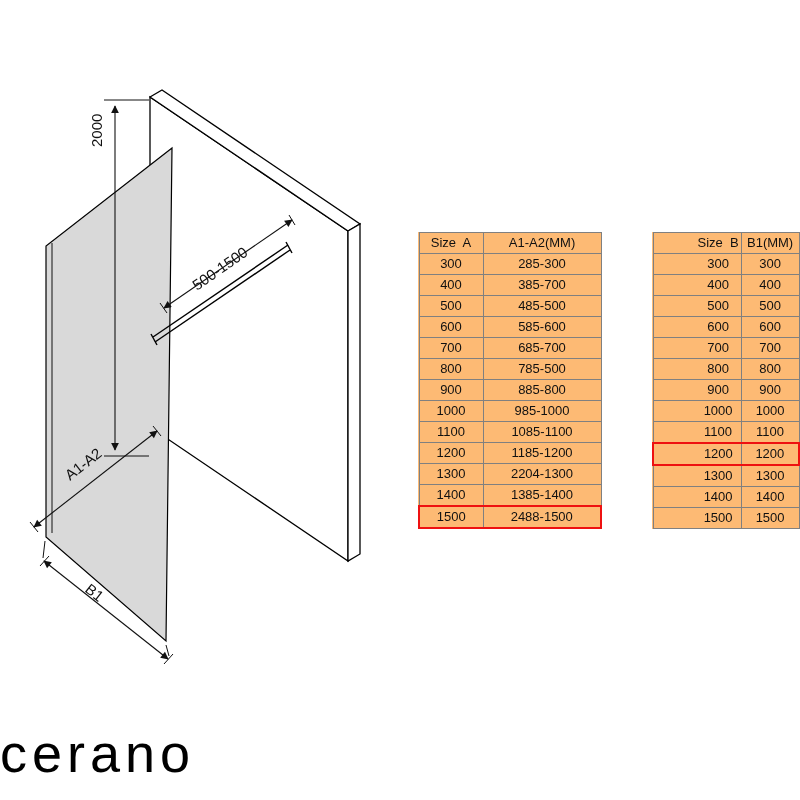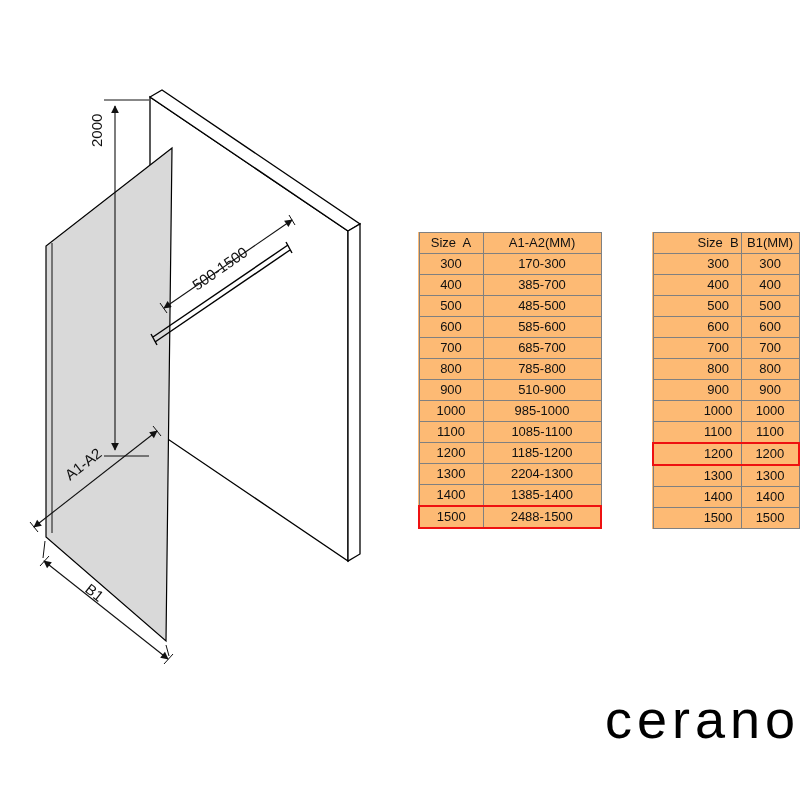--- a/index.html
+++ b/index.html
@@ -27,22 +27,22 @@
   .table-a th:last-child,  .table-a td:last-child  { width:118px; }
   .table-b { left:652px; top:232px; }
   .table-b th:first-child, .table-b td:first-child { width:62px;padding-left:44px; }
   .table-b th:last-child,  .table-b td:last-child  { width:60px;margin-left:13px; }
 
   .spec-table tr.highlight td { border-top:2px solid var(--highlight,#f00); border-bottom:2px solid var(--highlight,#f00); }
   .spec-table tr.highlight td:first-child { border-left:2px solid var(--highlight,#f00); }
   .spec-table tr.highlight td:last-child  { border-right:2px solid var(--highlight,#f00); }
 
   .logo {
-    position:absolute; left:0; top:688px; width:100%;
-    text-align:right; font-size:54px; font-weight:200;
+    position:absolute; left:0; top:722px; width:100%;
+    text-align:left; font-size:54px; font-weight:200;
     letter-spacing:5px; color:#000000;
   }
 </style>
 </head>
 <body>
 
 <div class="page">
 
   <svg class="diagram-svg" width="800" height="800" viewBox="0 0 800 800">
     <defs>
@@ -103,45 +103,45 @@
   <table class="spec-table table-a">
     <thead>
       <tr>
           <th>Size  A</th>
           <th>A1-A2(MM)</th>
         </tr>
     </thead>
     <tbody>
         <tr>
           <td>300</td>
-          <td>170-300</td>
+          <td>285-300</td>
         </tr>
         <tr>
           <td>400</td>
           <td>385-700</td>
         </tr>
         <tr>
           <td>500</td>
           <td>485-500</td>
         </tr>
         <tr>
           <td>600</td>
           <td>585-600</td>
         </tr>
         <tr>
           <td>700</td>
           <td>685-700</td>
         </tr>
         <tr>
           <td>800</td>
-          <td>785-800</td>
+          <td>785-500</td>
         </tr>
         <tr>
           <td>900</td>
-          <td>510-900</td>
+          <td>885-800</td>
         </tr>
         <tr>
           <td>1000</td>
           <td>985-1000</td>
         </tr>
         <tr>
           <td>1100</td>
           <td>1085-1100</td>
         </tr>
         <tr>

